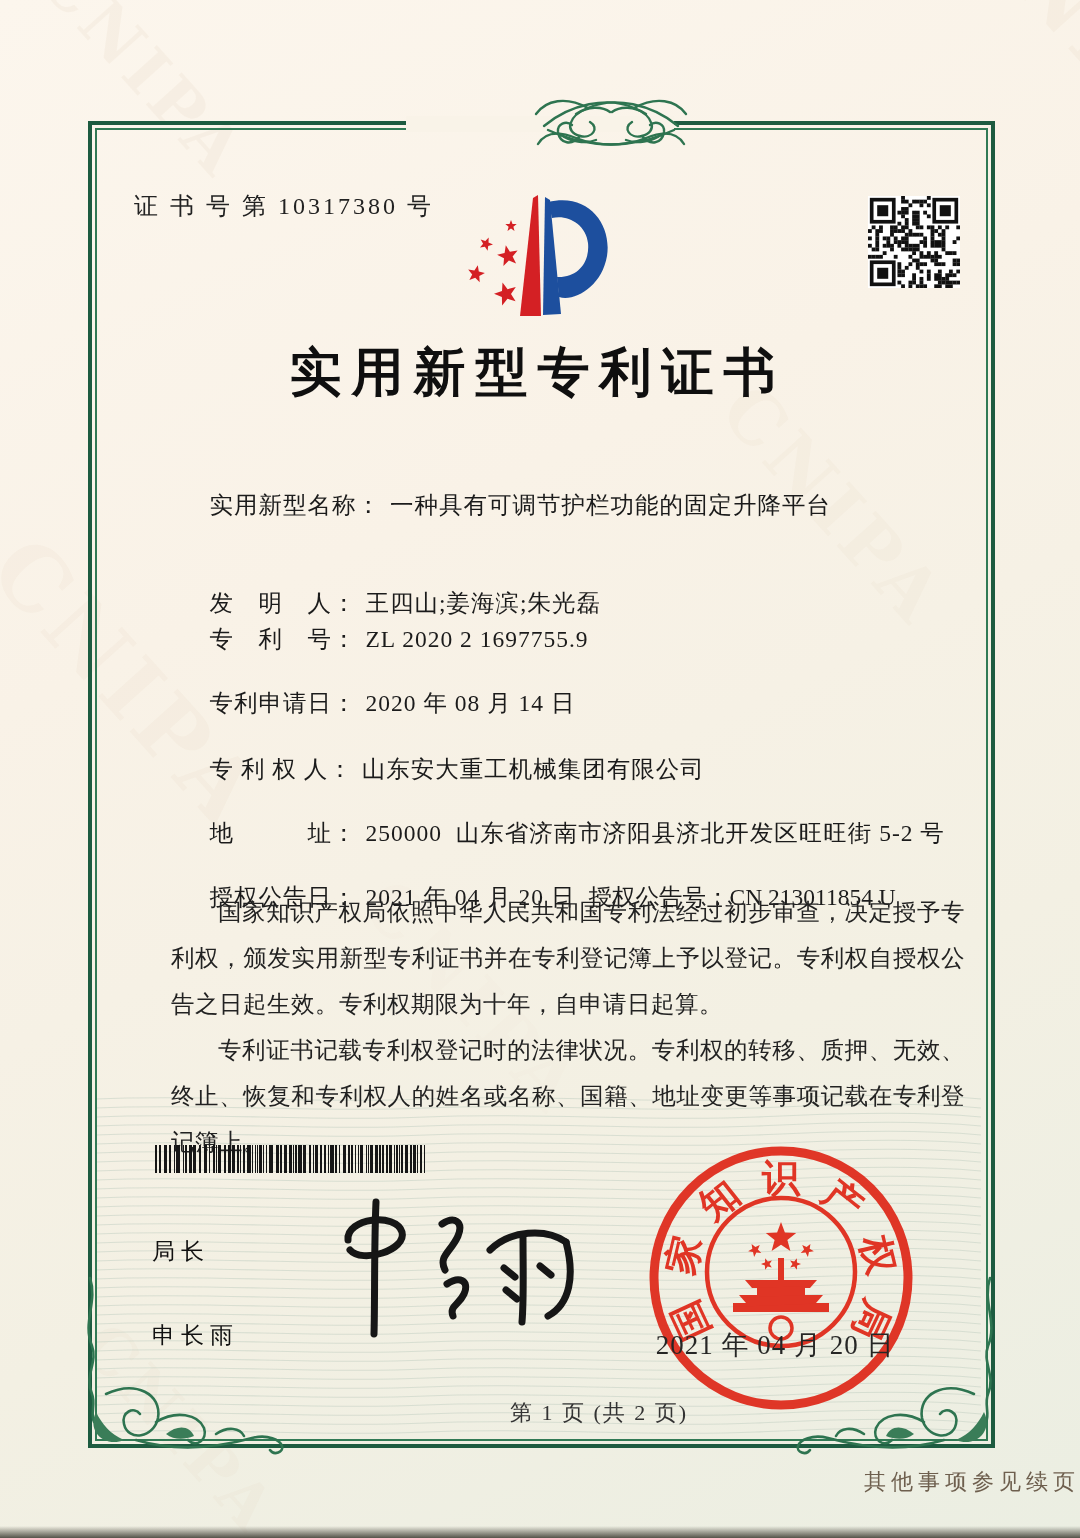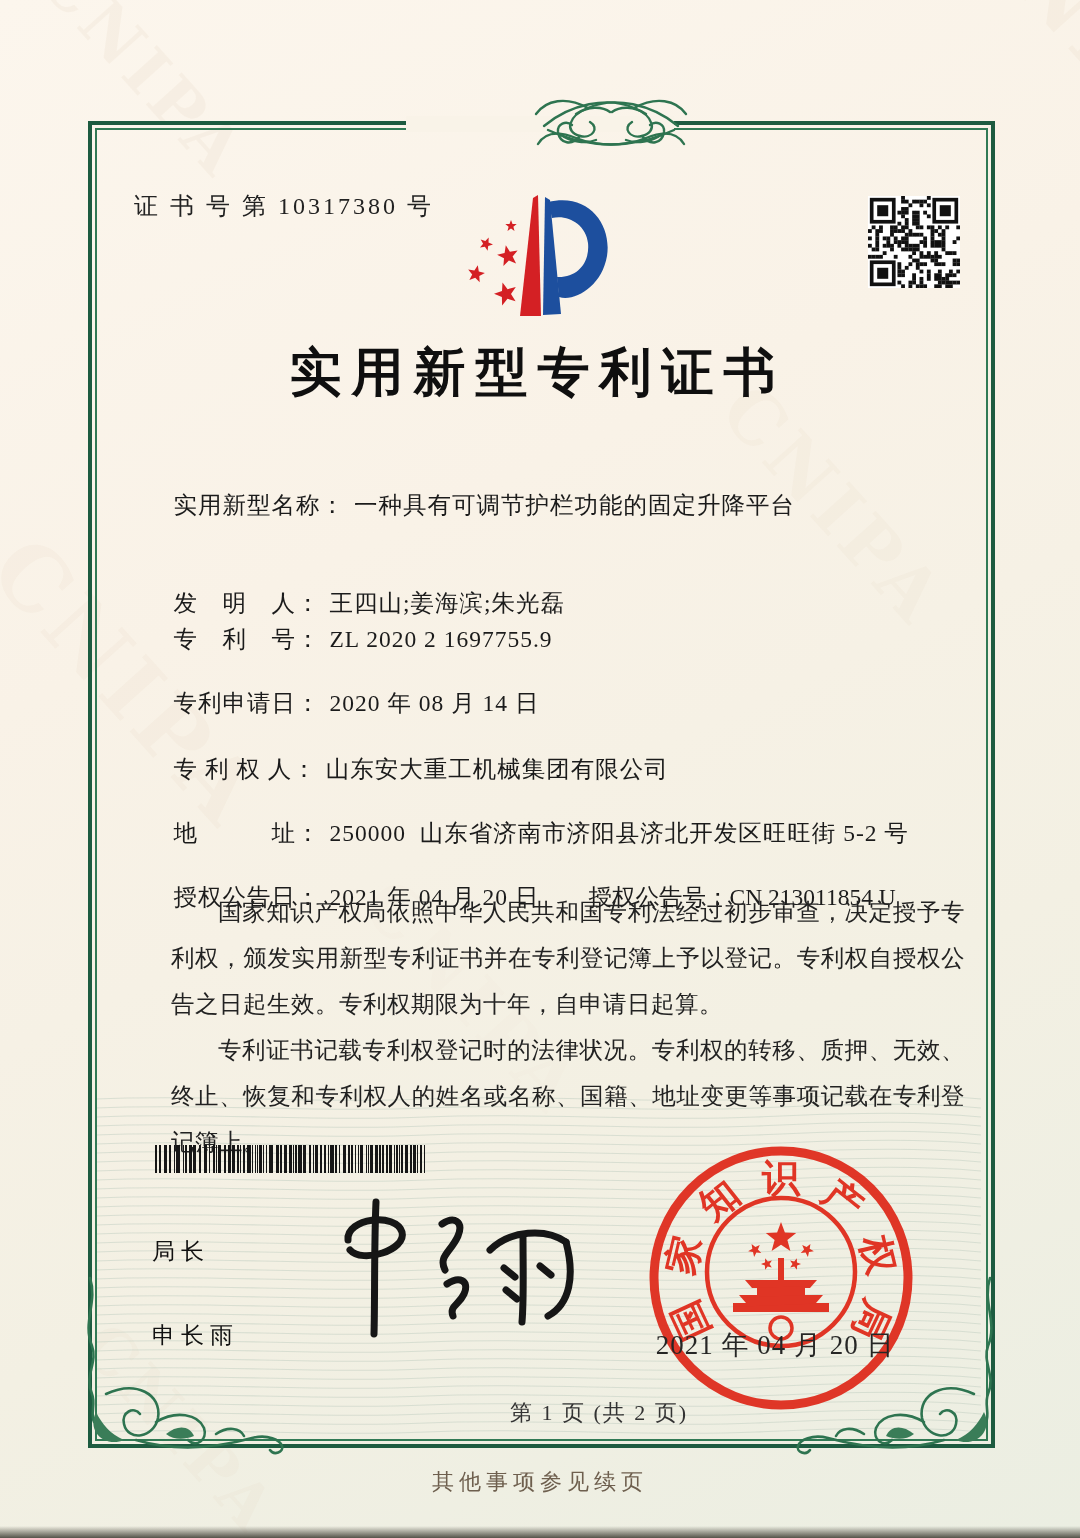--- a/index.html
+++ b/index.html
@@ -9,31 +9,31 @@
   .wm{position:absolute;font-family:"DejaVu Serif",serif;font-weight:bold;
       color:rgba(198,168,132,0.26);transform:rotate(48deg);letter-spacing:6px;
       pointer-events:none;white-space:nowrap;}
   .frame{position:absolute;left:88px;top:121px;width:899px;height:1319px;
          border:4px solid #1d5b40;}
   .frame-inner{position:absolute;left:3px;top:3px;right:3px;bottom:3px;border:2px solid #317a55;}
   .cert-no{position:absolute;left:134px;top:190px;font-size:24px;letter-spacing:3px;color:#222;}
   .title{position:absolute;left:88px;top:338px;width:899px;text-align:center;
          font-size:52px;font-weight:bold;letter-spacing:10px;color:#0f0f0f;}
   .field{position:absolute;left:150px;font-size:23.5px;color:#1b1b1b;white-space:pre;}
-  .field .lab{letter-spacing:1px;}
+  .field .lab{letter-spacing:1px;margin-left:36px;}
   .field .val{margin-left:9px;letter-spacing:1px;margin-top:12px;}
   .grant-col2{position:absolute;left:565px;font-size:23.5px;white-space:pre;}
   .paragraphs{position:absolute;left:152px;top:889px;width:794px;margin-left:19px;}
   .paragraphs p{margin:0;text-indent:2em;text-align:justify;font-size:23.5px;
                 line-height:46px;letter-spacing:0.5px;color:#222;}
   .officer{position:absolute;left:152px;font-size:23px;font-weight:500;
            font-family:"Liberation Sans","DejaVu Sans",sans-serif;color:#111;letter-spacing:6px;}
   .page-num{position:absolute;left:88px;top:1398px;width:1022px;text-align:center;
             font-size:22px;letter-spacing:2px;color:#333;}
-  .cont-note{position:absolute;left:0;top:1467px;width:1080px;text-align:center;
+  .cont-note{position:absolute;left:0;top:1467px;width:1080px;text-align:right;
              font-size:22px;letter-spacing:5px;color:#6e5f4e;}
   .photo-edge{position:absolute;left:0;bottom:0;width:100%;height:12px;
               background:linear-gradient(rgba(0,0,0,0),#55544a);}
   svg{display:block;}
   .abs{position:absolute;}
 </style>
 </head>
 <body>
 
 <div class="page">

